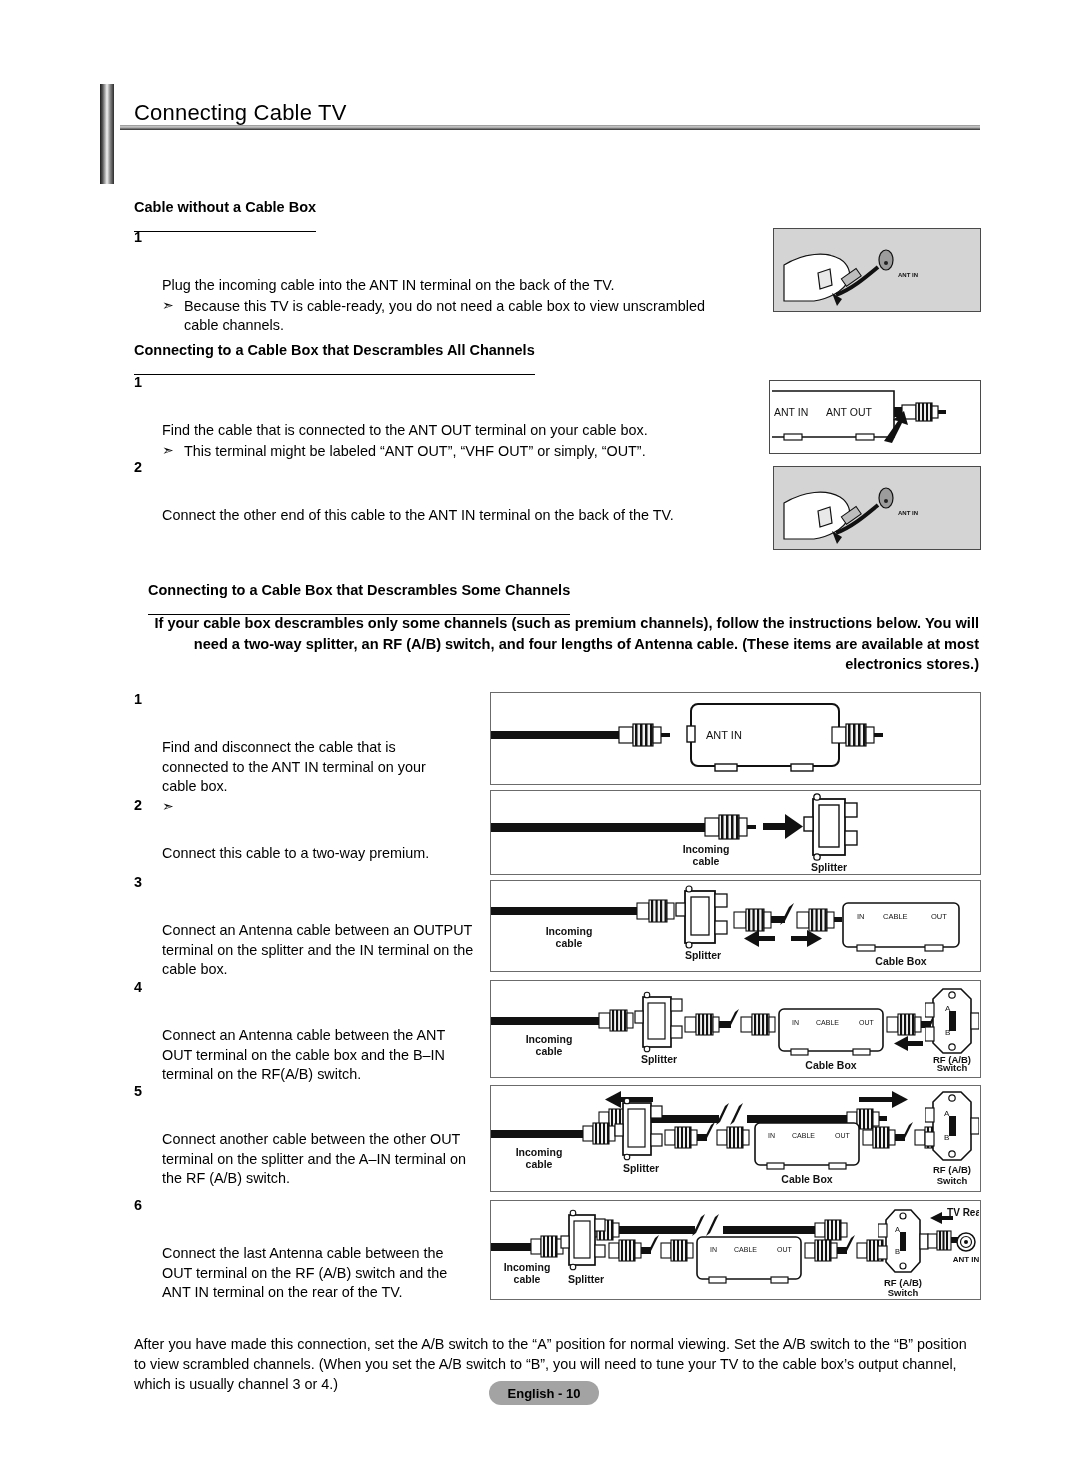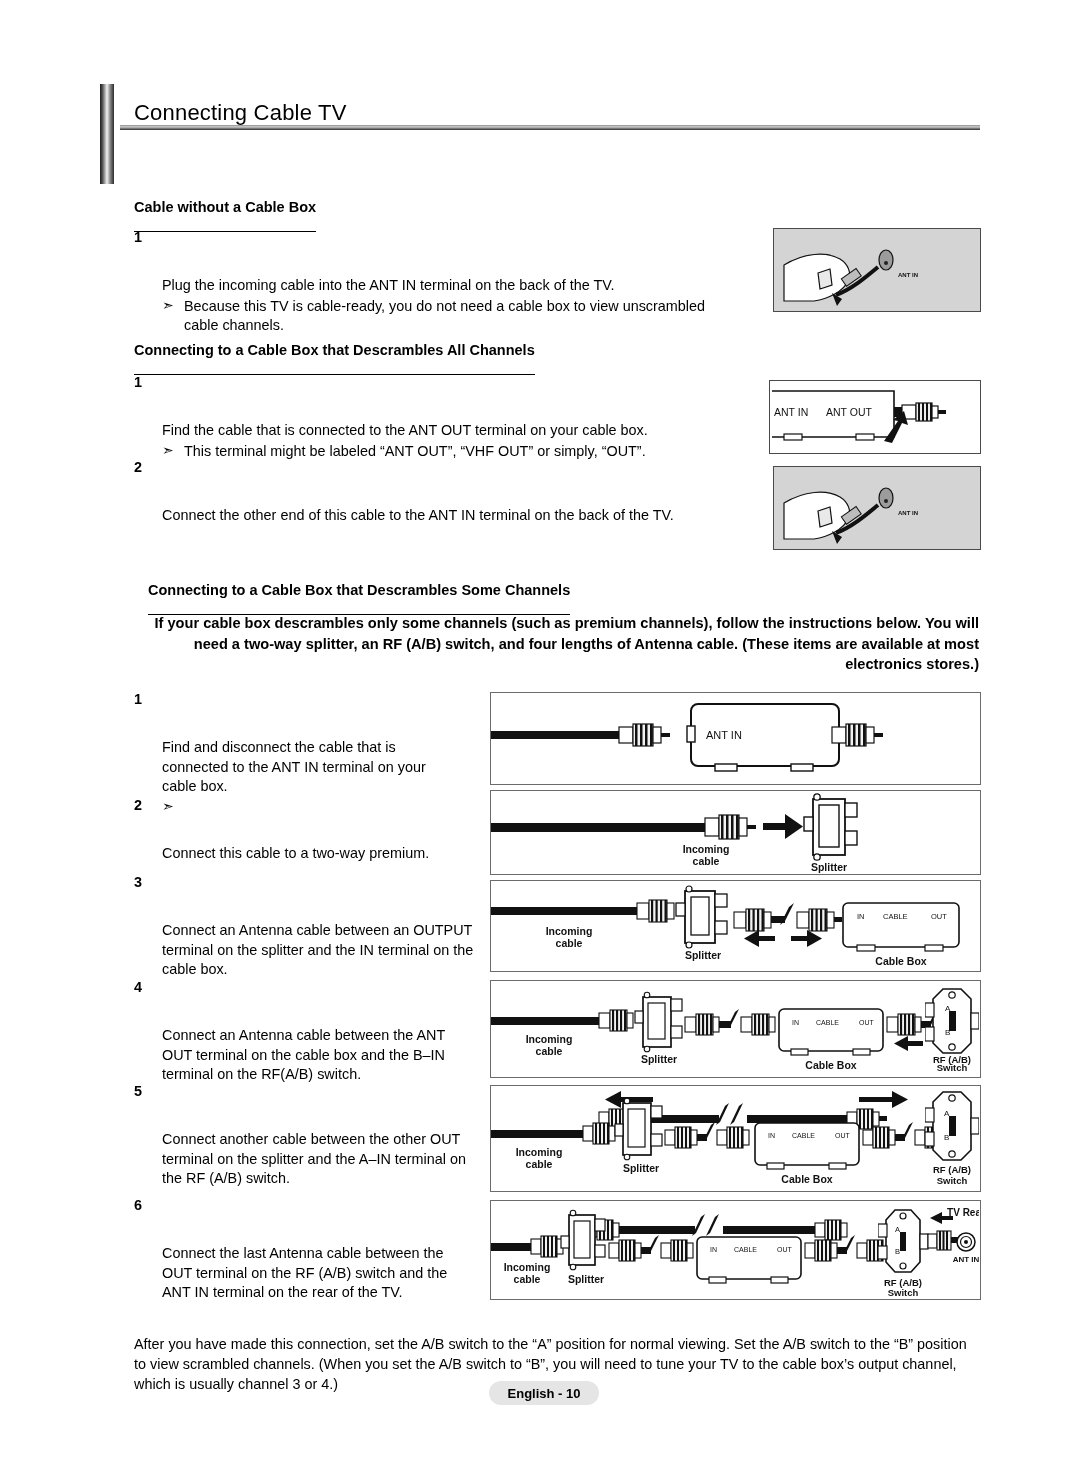--- a/index.html
+++ b/index.html
@@ -55,21 +55,21 @@
   
   .diagbox{position:absolute;border:1.4px solid #6b6b6b;background:#fff;}
 
   
   .footer-para{
     position:absolute;left:134px;top:1318px;width:845px;
     font-size:14.4px;line-height:1.4;margin-top:16px;
   }
   .pagepill{
     position:absolute;left:489px;top:1381px;width:110px;height:24px;
-    background:#e5e5e5;border-radius:12px;
+    background:#a3a3a3;border-radius:12px;
     font-size:13px;font-weight:bold;color:#000;
     display:flex;align-items:center;justify-content:center;
   }
 
   svg{display:block;}
 </style>
 </head>
 <body>
 
 <div class="page">

